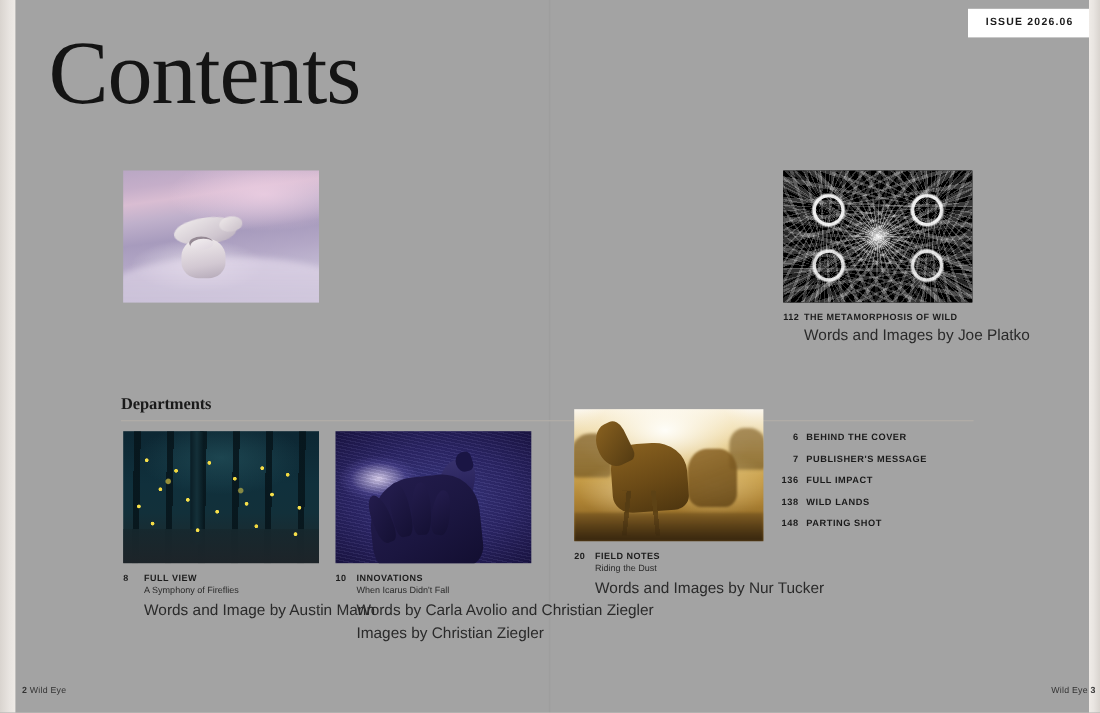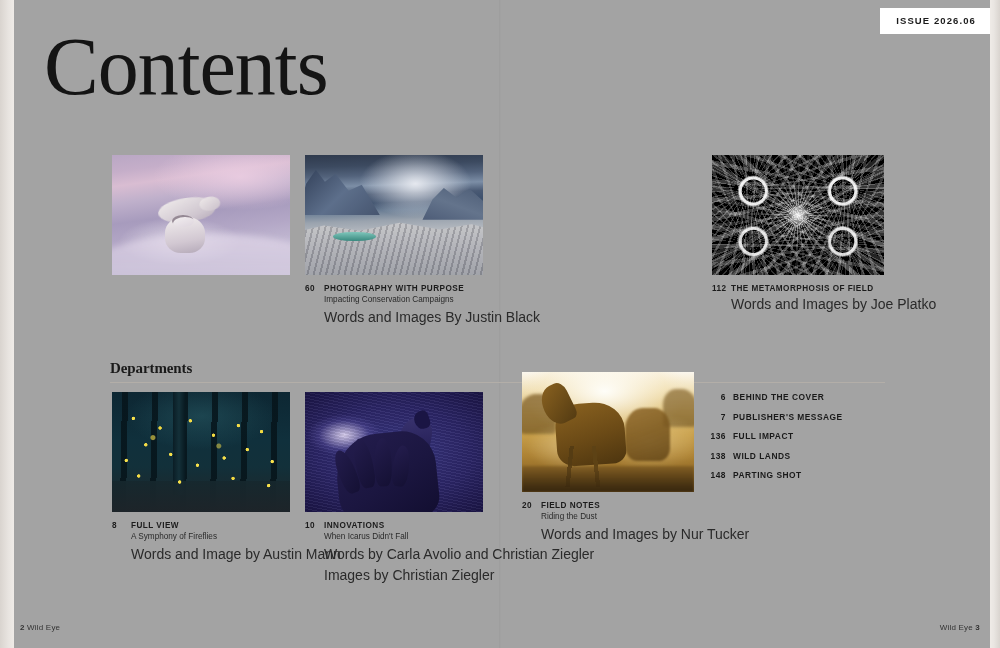--- a/index.html
+++ b/index.html
@@ -160,21 +160,21 @@
   
   .footer {
     position: absolute;
     bottom: 16px;
     font-size: 8px;
     color: #333;
     letter-spacing: 0.2px;
   }
   .footer .num { font-weight: bold; }
   .footer-left { left: 20px; }
-  .footer-right { right: 20px; }
+  .footer-right { right: 4px; }
 
   
 
   
   .img-polar {
     background:
       radial-gradient(ellipse 55% 32% at 38% 72%, rgba(255,252,255,0.55), rgba(255,255,255,0) 62%),
       radial-gradient(ellipse 70% 40% at 72% 18%, rgba(236,206,226,0.85), rgba(210,190,220,0) 70%),
       linear-gradient(172deg,
         #b9a7c4 0%, #c5aec9 12%, #d9bdd2 22%,
@@ -540,46 +540,31 @@
 
 
   <div class="card" style="left:112px; top:155px; width:178px;">
     <div class="thumb img-polar">
       <div class="snow-drift"></div>
       <div class="polar-bear-a"></div>
       <div class="polar-bear-b"></div>
     </div>
   </div>
 
-  <div class="card" style="left:305px; top:155px; width:178px;">
-    <div class="thumb img-glacier">
-      <div class="glacier-peak-l"></div>
-      <div class="glacier-peak-r"></div>
-      <div class="glacier-ice"></div>
-      <div class="glacier-lake"></div>
-    </div>
-    <div class="caption">
-      <div class="cap-line1">
-        <span class="pg">60</span><span>PHOTOGRAPHY WITH PURPOSE</span>
-      </div>
-      <div class="cap-sub">Impacting Conservation Campaigns</div>
-      <div class="cap-credit">Words and Images By Justin Black</div>
-    </div>
-  </div>
 
 
   <div class="card" style="left:712px; top:155px; width:172px;">
     <div class="thumb img-kelp">
       <div class="kelp-layer"></div>
       <div class="kelp-fan"></div>
       <div class="kelp-diamond"></div>
     </div>
     <div class="caption">
       <div class="cap-line1">
-        <span class="pg">112</span><span>THE METAMORPHOSIS OF FIELD</span>
+        <span class="pg">112</span><span>THE METAMORPHOSIS OF WILD</span>
       </div>
       <div class="cap-credit">Words and Images by Joe Platko</div>
     </div>
   </div>
 
   <div class="section-head" id="departments-head">
     <div class="label">Departments</div>
     <div class="rule"></div>
   </div>
 

